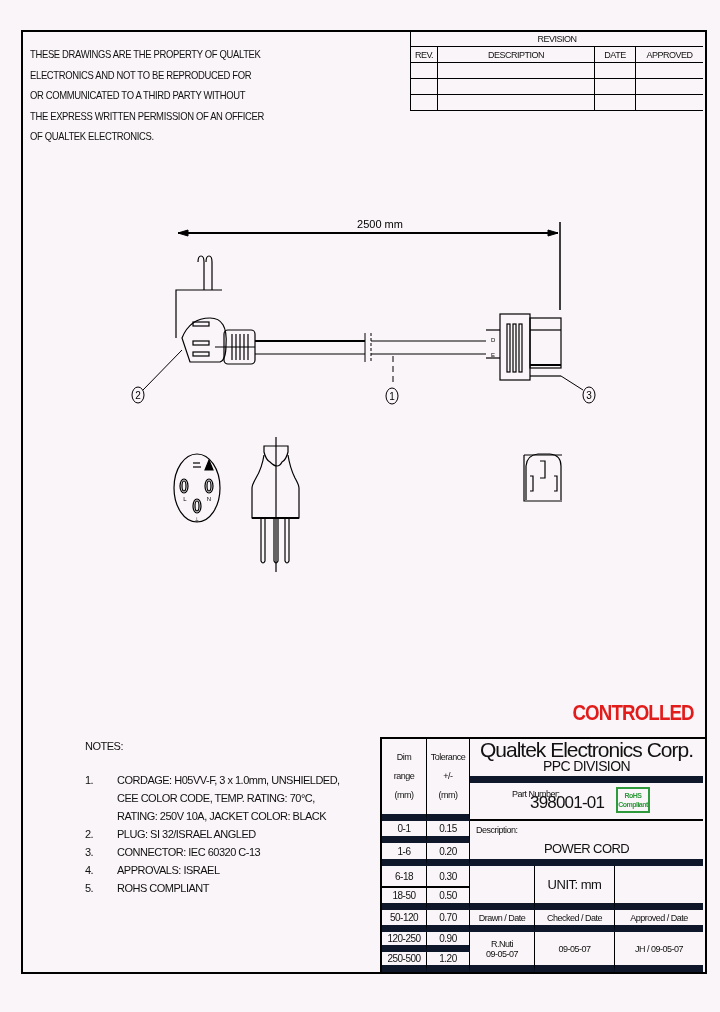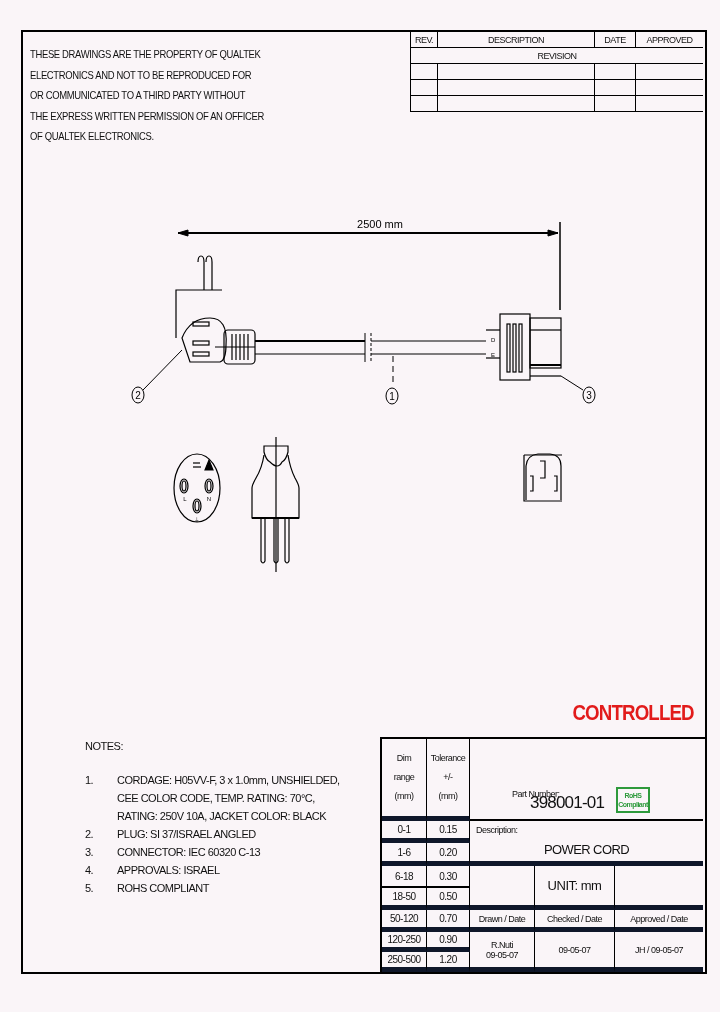--- a/index.html
+++ b/index.html
@@ -4,45 +4,45 @@
 <style>
   html,body{margin:0;padding:0;}
   body{width:720px;height:1012px;background:#faf5f8;position:relative;overflow:hidden;font-family:"Liberation Sans",sans-serif;color:#111;}
   .frame{position:absolute;left:21px;top:30px;width:682px;height:940px;border:2px solid #000;}
   .abs{position:absolute;}
   .prop{left:30px;top:44px;font-size:11px;line-height:20.5px;letter-spacing:-0.4px;transform:scaleX(0.86);transform-origin:left top;white-space:pre;}
   table{border-collapse:collapse;}
   .rev{position:absolute;left:410px;top:31px;width:293px;}
   .rev td{border:1px solid #000;height:15px;font-size:9px;text-align:center;padding:0;letter-spacing:-0.5px;}
   .tb{position:absolute;left:380px;top:737px;width:323px;height:233px;border-left:2px solid #000;border-top:2px solid #000;}
-  .cell{position:absolute;border-right:1px solid #000;border-bottom:5px solid #0f172a;box-sizing:border-box;font-size:10px;display:flex;align-items:center;justify-content:center;text-align:center;letter-spacing:-0.5px;}
+  .cell{position:absolute;border-right:1px solid #000;border-bottom:7px solid #0f172a;box-sizing:border-box;font-size:10px;display:flex;align-items:center;justify-content:center;text-align:center;letter-spacing:-0.5px;}
   .notes{left:85px;top:740px;font-size:11px;letter-spacing:-0.5px;}
   .note-row{position:absolute;white-space:nowrap;}
   .controlled{right:26px;top:700px;font-size:22px;font-weight:bold;color:#e21b1b;letter-spacing:-1px;transform:scaleX(0.85);transform-origin:right top;}
   .rohs{border:2px solid #2e9a3c;color:#2e9a3c;font-size:7px;font-weight:bold;line-height:9px;width:34px;height:26px;display:flex;align-items:center;justify-content:center;text-align:center;box-sizing:border-box;}
   svg text{font-family:"Liberation Sans",sans-serif;}
 </style>
 </head>
 <body>
 
 <div class="frame"></div>
 
 <div class="abs prop"><div>THESE DRAWINGS ARE THE PROPERTY OF QUALTEK</div><div>ELECTRONICS AND NOT TO BE REPRODUCED FOR</div><div>OR COMMUNICATED TO A THIRD PARTY WITHOUT</div><div>THE EXPRESS WRITTEN PERMISSION OF AN OFFICER</div><div>OF QUALTEK ELECTRONICS.</div></div>
 
 <table class="rev">
   <tbody>
       <tr>
+        <td colspan="4" style="border-top:none;border-right:none;">REVISION</td>
+      </tr>
+  <tr>
     <td style="width:26px">REV.</td>
     <td style="width:156px">DESCRIPTION</td>
     <td style="width:40px">DATE</td>
     <td style="border-right:none">APPROVED</td>
   </tr>
-  <tr>
-        <td colspan="4" style="border-top:none;border-right:none;">REVISION</td>
-      </tr>
   <tr>
         <td></td>
         <td></td>
         <td></td>
         <td style="border-right:none"></td>
       </tr>
   <tr>
         <td></td>
         <td></td>
         <td></td>
@@ -160,40 +160,44 @@
 
 <div class="abs controlled">CONTROLLED</div>
 
 <div class="abs notes" style="width:290px;height:160px;">
   <div class="note-row" style="left:0;top:0">NOTES:</div>
   <div class="note-row" style="left:0;top:34px">1.</div>
   <div class="note-row" style="left:32px;top:34px">CORDAGE: H05VV-F, 3 x 1.0mm, UNSHIELDED,</div>
   <div class="note-row" style="left:32px;top:52px">CEE COLOR CODE, TEMP. RATING: 70°C,</div>
   <div class="note-row" style="left:32px;top:70px">RATING: 250V 10A, JACKET COLOR: BLACK</div>
   <div class="note-row" style="left:0;top:88px">2.</div>
-  <div class="note-row" style="left:32px;top:88px">PLUG: SI 37/ISRAEL ANGLED</div>
+  <div class="note-row" style="left:32px;top:88px">PLUG: SI 32/ISRAEL ANGLED</div>
   <div class="note-row" style="left:0;top:106px">3.</div>
   <div class="note-row" style="left:32px;top:106px">CONNECTOR: IEC 60320 C-13</div>
   <div class="note-row" style="left:0;top:124px">4.</div>
   <div class="note-row" style="left:32px;top:124px">APPROVALS: ISRAEL</div>
   <div class="note-row" style="left:0;top:142px">5.</div>
   <div class="note-row" style="left:32px;top:142px">ROHS COMPLIANT</div>
 </div>
 
 <div class="tb">
 
   <div class="cell" style="left:0;top:0;width:45px;height:82px;flex-direction:column;line-height:19px;font-size:9px;">
     <span>Dim</span>
     <span>range</span>
     <span>(mm)</span>
   </div>
   <div class="cell" style="left:45px;top:0;width:43px;height:82px;flex-direction:column;line-height:19px;font-size:9px;">
     <span>Tolerance</span>
     <span>+/-</span>
     <span>(mm)</span>
+  </div>
+  <div class="cell" style="left:88px;top:0;width:233px;height:44px;flex-direction:column;line-height:17px;border-right:none;">
+    <span style="font-size:21px;letter-spacing:-1px;">Qualtek Electronics Corp.</span>
+    <span style="font-size:14px;letter-spacing:-0.6px;">PPC DIVISION</span>
   </div>
   <div class="cell" style="left:88px;top:44px;width:233px;height:38px;justify-content:flex-start;border-right:none;border-bottom:2px solid #000;">
     <span style="position:absolute;left:6px;top:6px;font-size:9px;margin-left:36px;">Part Number:</span>
     <span style="position:absolute;left:60px;top:10px;font-size:17px;letter-spacing:-0.8px;">398001-01</span>
     <div class="rohs" style="position:absolute;left:146px;top:4px;">RoHS Compliant</div>
   </div>
 
   <div class="cell" style="left:0;top:82px;width:45px;height:22px;">0-1</div>
   <div class="cell" style="left:45px;top:82px;width:43px;height:22px;">0.15</div>
   <div class="cell" style="left:0;top:104px;width:45px;height:23px;">1-6</div>

